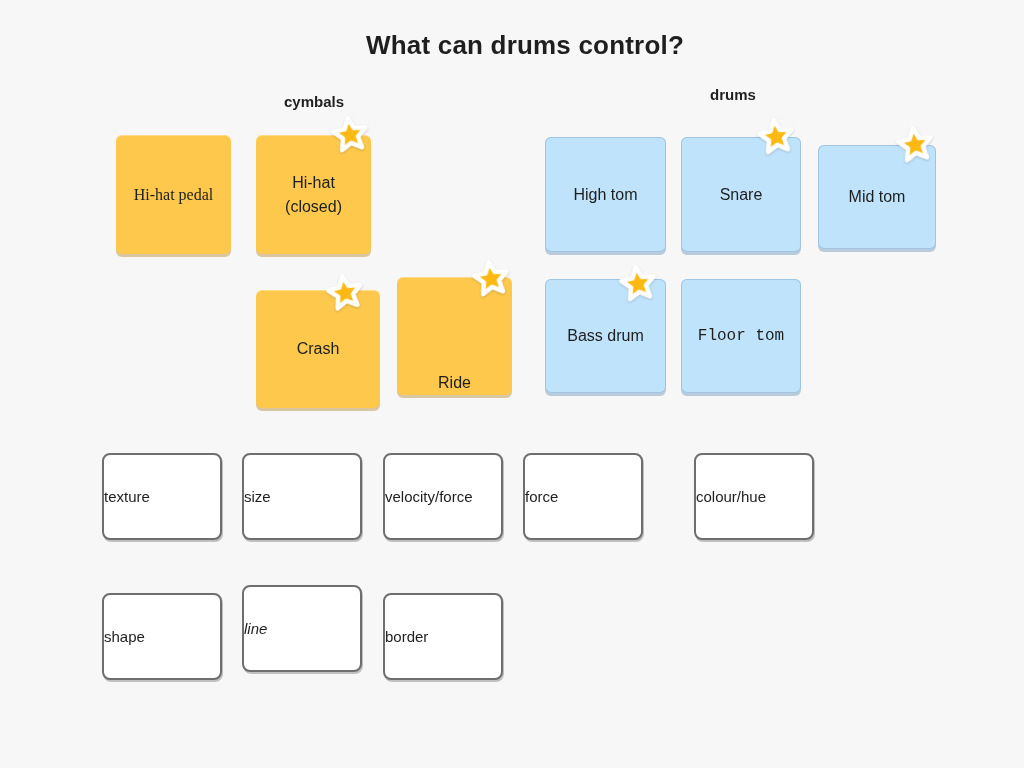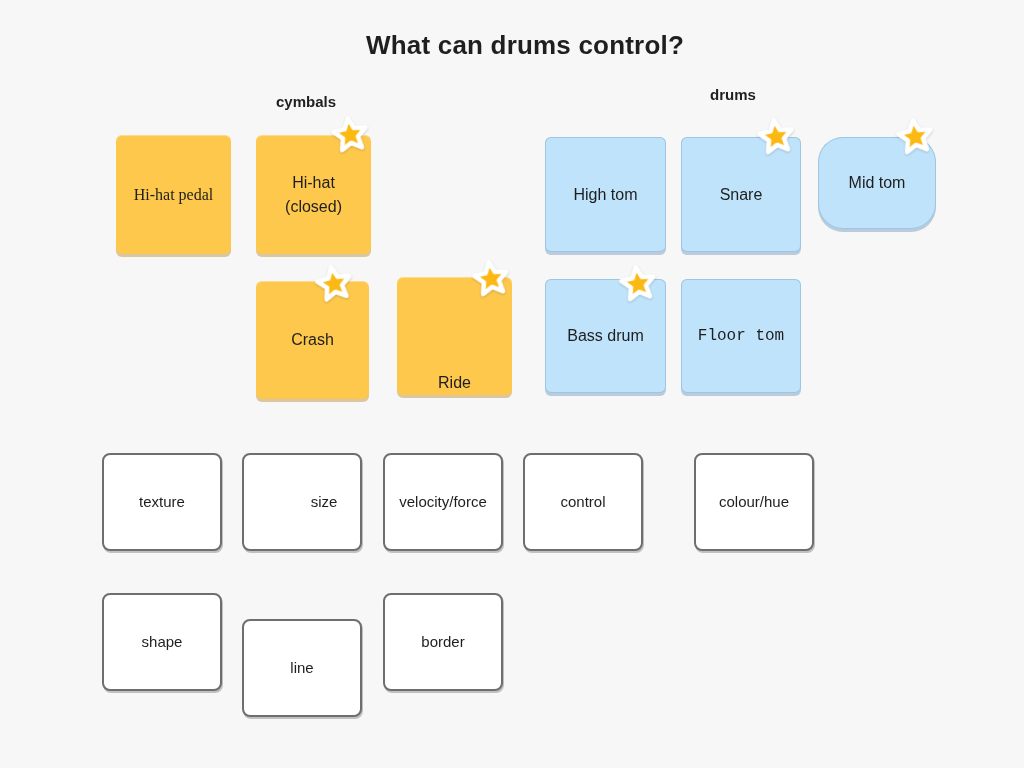--- a/index.html
+++ b/index.html
@@ -21,21 +21,21 @@
     color: #1F1F1F;
     letter-spacing: 0.2px;
   }
   .group-label {
     position: absolute;
     text-align: center;
     font-size: 15px;
     font-weight: 700;
     color: #1F1F1F;
   }
-  #gl-cymbals { left: 108px; top: 93px; width: 396px; }
+  #gl-cymbals { left: 116px; top: 93px; width: 396px; }
   #gl-drums   { left: 545px; top: 86px; width: 376px; }
 
   .card {
     position: absolute;
     border-radius: 6px;
     display: flex;
     align-items: center;
     justify-content: center;
     text-align: center;
     font-size: 16px;
@@ -51,26 +51,26 @@
   }
   .card.blue {
     background: #BFE3FB;
     box-shadow: inset 0 0 0 1px rgba(120,160,195,0.45), 0 3px 0 rgba(110,150,185,0.45);
   }
 
   
   #c-hihat-pedal  { left: 116px; top: 135px; width: 115px; height: 119px; font-family: Liberation Serif, serif; }
   #c-hihat-closed { left: 256px; top: 135px; width: 115px; height: 119px; }
   #c-hihat-open   { left: 397px; top: 135px; width: 115px; height: 119px; }
-  #c-crash        { left: 256px; top: 281px; width: 113px; height: 118px; align-items: center; }
+  #c-crash        { left: 256px; top: 290px; width: 124px; height: 118px; align-items: center; }
   #c-ride         { left: 397px; top: 277px; width: 115px; height: 118px; align-items: flex-end; }
   
   #c-high-tom  { left: 545px; top: 137px; width: 121px; height: 115px; }
   #c-snare     { left: 681px; top: 137px; width: 120px; height: 115px; }
-  #c-mid-tom   { left: 818px; top: 137px; width: 118px; height: 92px; border-radius: 25px; }
+  #c-mid-tom   { left: 818px; top: 145px; width: 118px; height: 104px; }
   #c-bass-drum { left: 545px; top: 279px; width: 121px; height: 114px; }
   #c-floor-tom { left: 681px; top: 279px; width: 120px; height: 114px; font-family: Liberation Mono, monospace; }
 
   .star {
     position: absolute;
     width: 40px; height: 40px;
     right: 1px; top: -21px;
     pointer-events: none;
   }
   .star svg {
@@ -79,44 +79,44 @@
     filter: drop-shadow(0 1px 1px rgba(0,0,0,0.18));
   }
   .star polygon { stroke: #FFFFFF; stroke-width: 4.5; stroke-linejoin: round; }
   #c-snare .star     { right: 5px;  top: -21px; }
   #c-crash .star     { right: 15px; top: -18px; transform: rotate(-2deg); }
   #c-ride .star      { right: 1px;  top: -19px; }
   #c-bass-drum .star { right: 8px;  top: -16px; }
 
   .opt {
     position: absolute;
-    width: 120px; height: 98px;
+    width: 120px; height: 87px;
     background: #FFFFFF;
     border: 2px solid #6E6E6E;
     border-radius: 8px;
     box-shadow: 1px 2px 0 rgba(0,0,0,0.22);
     display: flex;
     align-items: center;
-    justify-content: center;
+    justify-content: flex-start;
     text-align: center;
     font-size: 15px;
     line-height: 1.55;
     color: #1E1E1E;
     box-sizing: border-box;
     cursor: pointer;
   }
   .opt span { display: inline-block; max-width: 88px; }
 
   #o-texture  { left: 102px; top: 453px; }
-  #o-size     { left: 242px; top: 453px; padding-left: 44px; }
+  #o-size     { left: 242px; top: 453px; }
   #o-velocity { left: 383px; top: 453px; }
   #o-spread   { left: 523px; top: 453px; }
   #o-colour   { left: 694px; top: 453px; }
   #o-shape    { left: 102px; top: 593px; }
-  #o-line     { left: 242px; top: 619px; }
+  #o-line     { left: 242px; top: 585px; font-style: italic; }
   #o-border   { left: 383px; top: 593px; }
 </style>
 </head>
 <body>
 
 <div class="stage">
 
   <div class="title">What can drums control?</div>
 
   <div class="group-label" id="gl-cymbals">cymbals</div>
@@ -192,21 +192,21 @@
   <div class="opt" id="o-texture">
     <span>texture</span>
   </div>
   <div class="opt" id="o-size">
     <span>size</span>
   </div>
   <div class="opt" id="o-velocity">
     <span>velocity/​force</span>
   </div>
   <div class="opt" id="o-spread">
-    <span>control</span>
+    <span>force</span>
   </div>
   <div class="opt" id="o-colour">
     <span>colour/​hue</span>
   </div>
   <div class="opt" id="o-shape">
     <span>shape</span>
   </div>
   <div class="opt" id="o-line">
     <span>line</span>
   </div>

